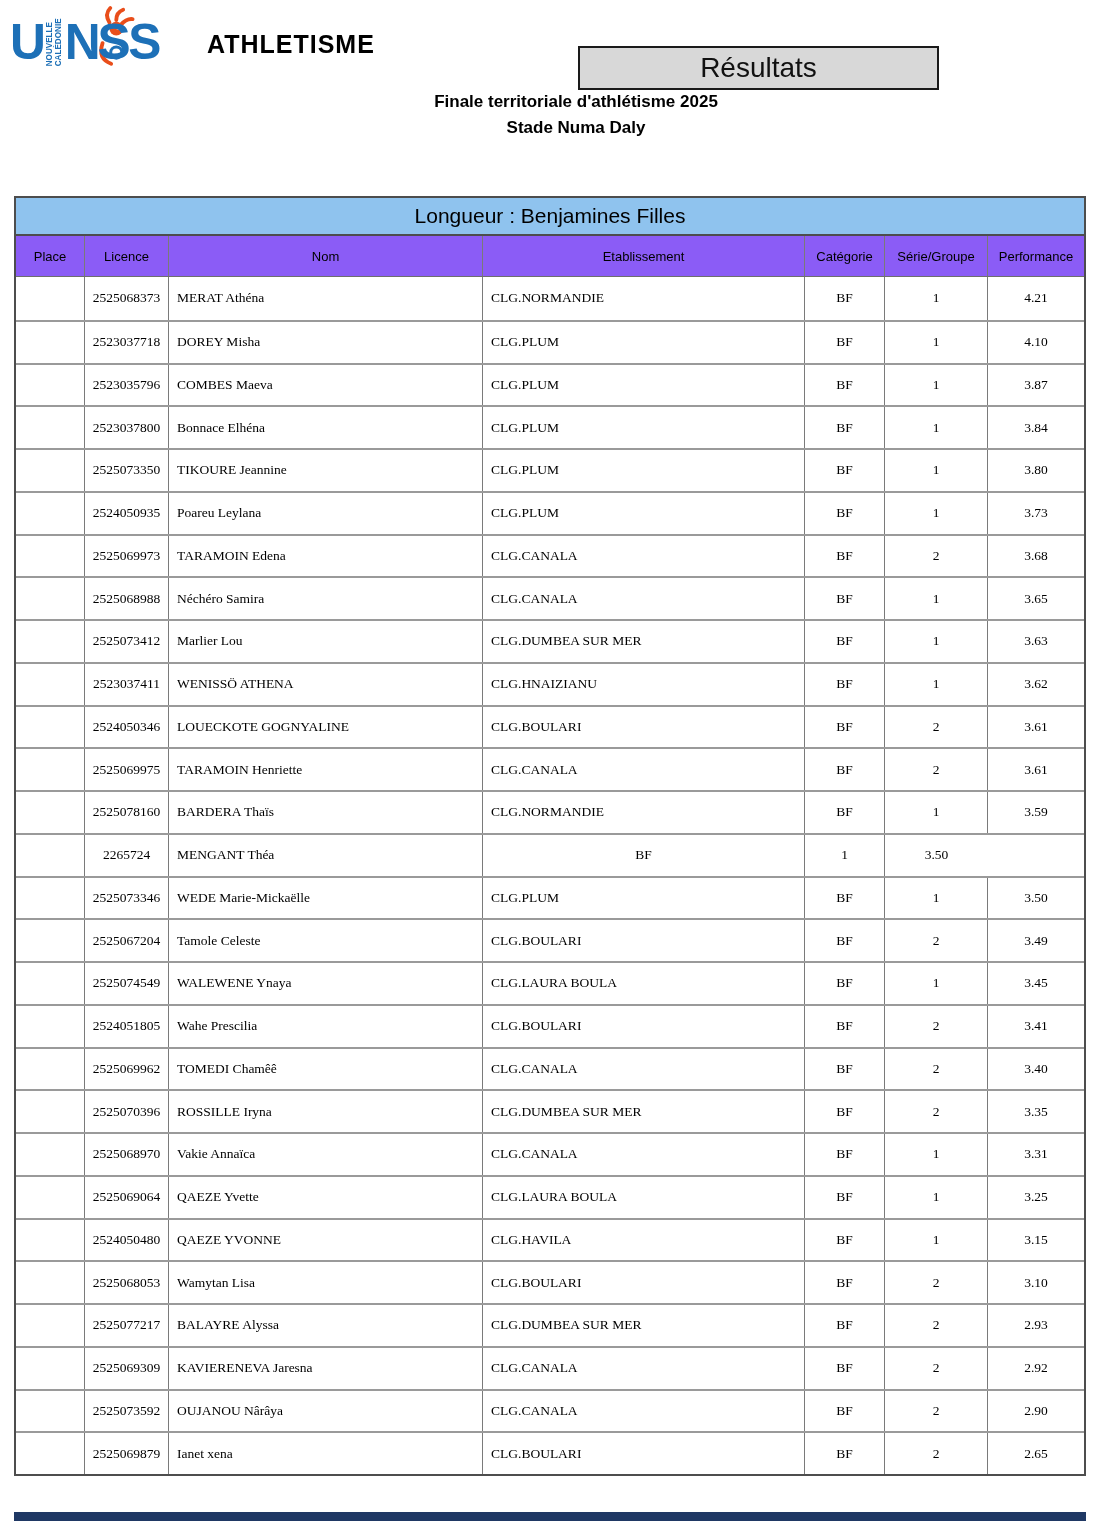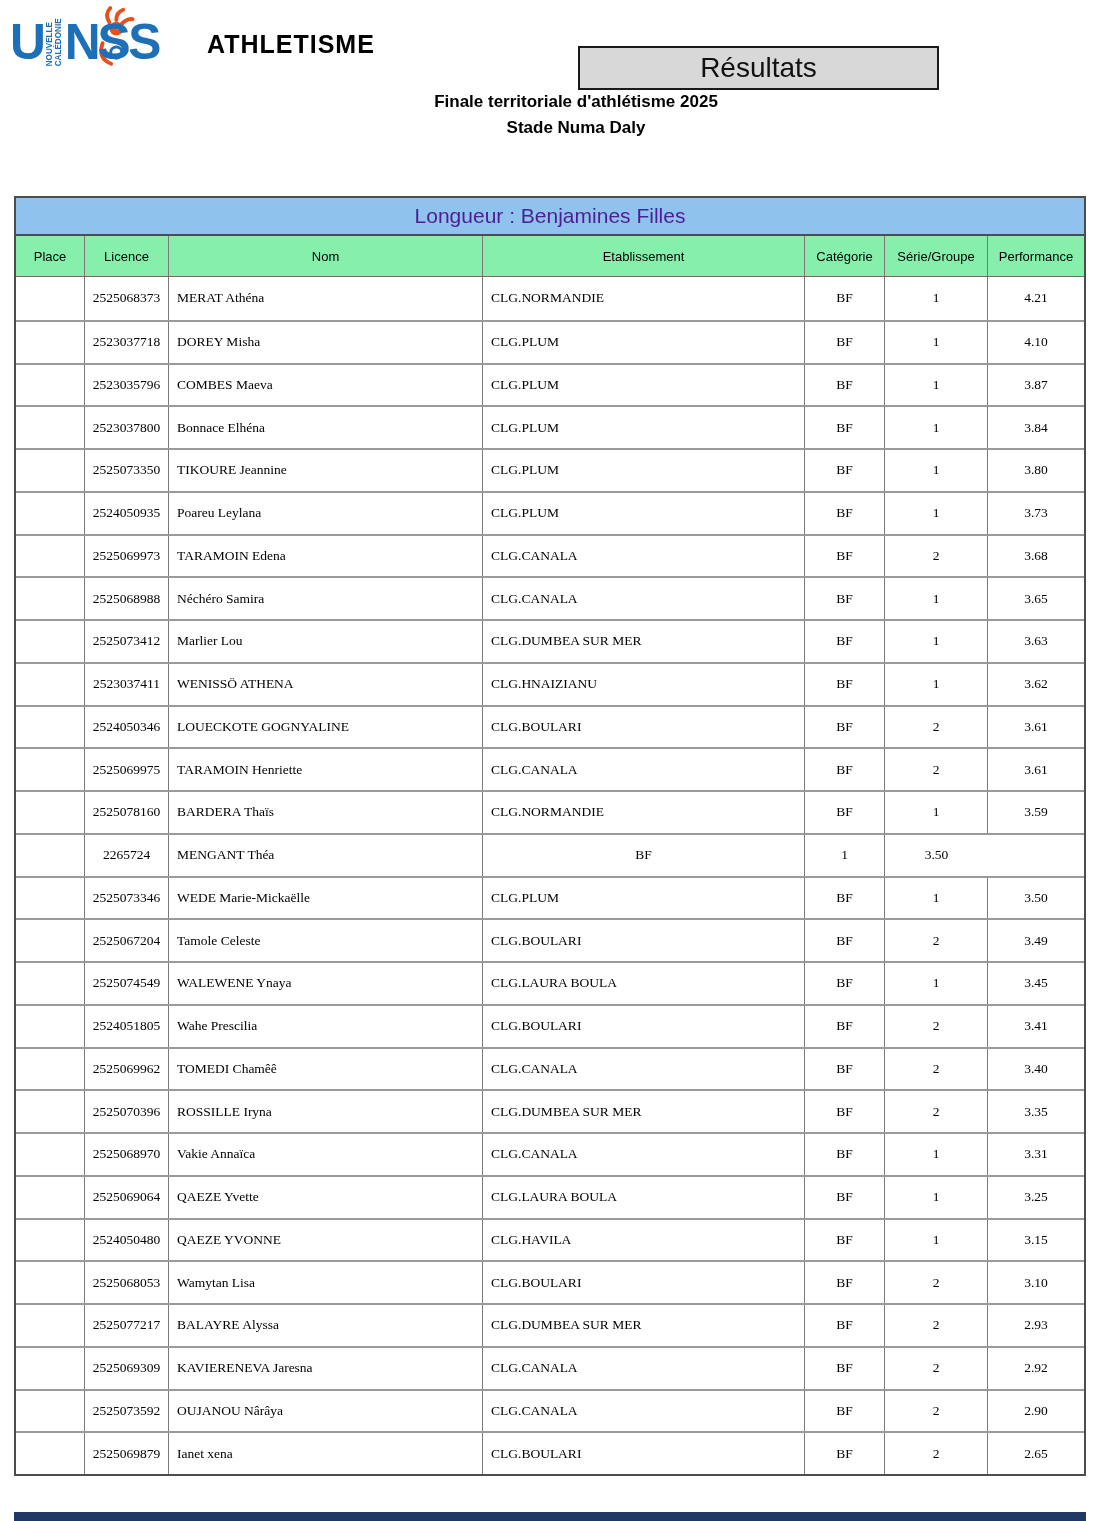--- a/index.html
+++ b/index.html
@@ -26,27 +26,27 @@
   }
   .subtitle-wrap div { font-size:17px; font-weight:bold; line-height:26px; }
 
   .table-wrap {
     position:absolute; left:14px; top:196px; width:1072px;
     border:2px solid #4d4d4d;
   }
   .band {
     height:38px; background:#8fc3ee; border-bottom:2px solid #4d4d4d;
     display:flex; align-items:center; justify-content:center;
-    font-size:21px; color:#4c1d95;
+    font-size:21px; color:#000000;
   }
   .grid-row {
     display:grid;
     grid-template-columns:69px 84px 314px 322px 80px 103px auto;
   }
-  .hdr-row { height:41px; background:#86efac; font-size:13px; border-bottom:1px solid #6e6e6e; }
+  .hdr-row { height:41px; background:#8b5cf6; font-size:13px; border-bottom:1px solid #6e6e6e; }
   .hdr-cell, .cell {
     display:flex; align-items:center; justify-content:center;
     border-right:1px solid #7a7a7a; padding:0 4px; overflow:hidden;
   }
   .hdr-cell:last-child, .cell:last-child { border-right:none; }
   .data-row { height:42.75px; font-size:13.5px; background:#fff; border-top:2px solid #9a9a9a;font-family:Liberation Serif, serif; }
   .data-row:first-of-type { border-top:none; }
   .cell.left { justify-content:flex-start; padding-left:8px; }
   .bottom-band {
     position:absolute; left:14px; top:1512px; width:1072px; height:9px;

